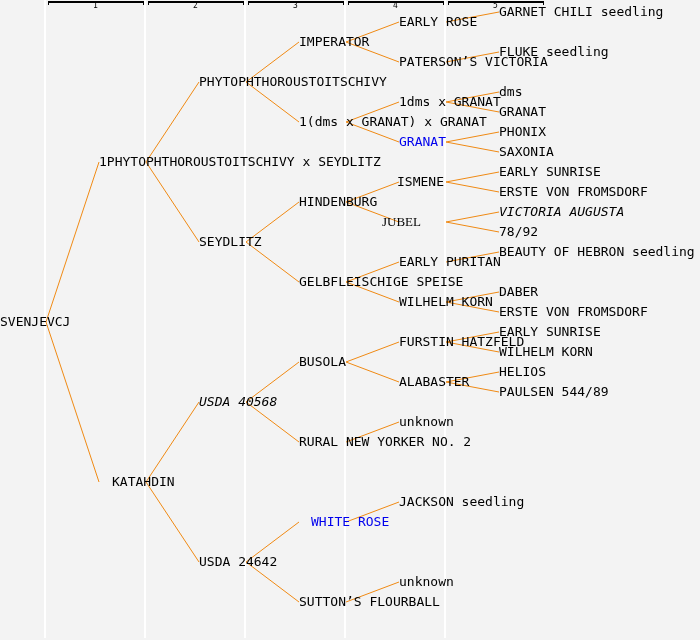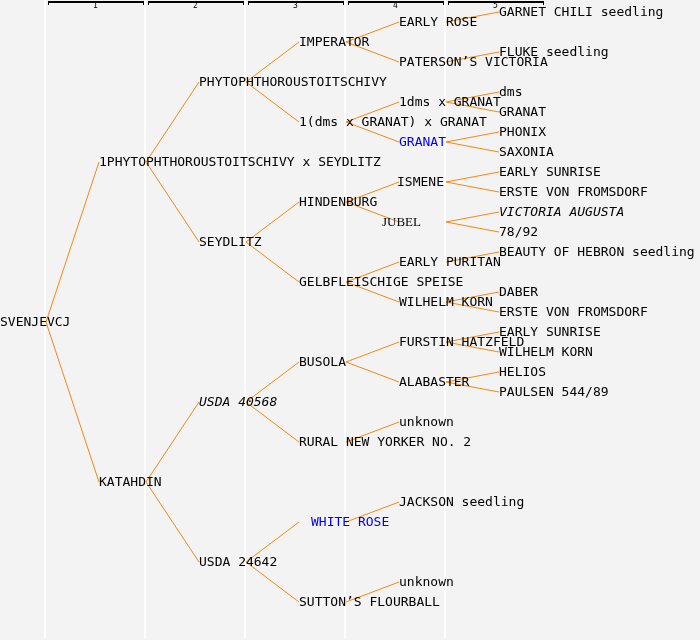--- a/index.html
+++ b/index.html
@@ -76,21 +76,21 @@
       <line x1="446" y1="302" x2="499" y2="292" stroke="#f08a14" stroke-width="1"></line>
       <line x1="446" y1="302" x2="499" y2="312" stroke="#f08a14" stroke-width="1"></line>
       <line x1="446" y1="342" x2="499" y2="332" stroke="#f08a14" stroke-width="1"></line>
       <line x1="446" y1="342" x2="499" y2="352" stroke="#f08a14" stroke-width="1"></line>
       <line x1="446" y1="382" x2="499" y2="372" stroke="#f08a14" stroke-width="1"></line>
       <line x1="446" y1="382" x2="499" y2="392" stroke="#f08a14" stroke-width="1"></line>
     </svg>
   <div id="node-layer">
       <div class="node" style="left: 0px; top: 316px;">SVENJEVCJ</div>
       <div class="node" style="left: 99px; top: 156px;">1PHYTOPHTHOROUSTOITSCHIVY x SEYDLITZ</div>
-      <div class="node" style="left: 99px; top: 476px;">KATAHDIN</div>
+      <div class="node" style="left: 112px; top: 476px;">KATAHDIN</div>
       <div class="node" style="left: 199px; top: 76px;">PHYTOPHTHOROUSTOITSCHIVY</div>
       <div class="node" style="left: 199px; top: 236px;">SEYDLITZ</div>
       <div class="node" style="left: 199px; top: 396px; font-style: italic;">USDA 40568</div>
       <div class="node" style="left: 199px; top: 556px;">USDA 24642</div>
       <div class="node" style="left: 299px; top: 36px;">IMPERATOR</div>
       <div class="node" style="left: 299px; top: 116px;">1(dms x GRANAT) x GRANAT</div>
       <div class="node" style="left: 299px; top: 196px;">HINDENBURG</div>
       <div class="node" style="left: 299px; top: 276px;">GELBFLEISCHIGE SPEISE</div>
       <div class="node" style="left: 299px; top: 356px;">BUSOLA</div>
       <div class="node" style="left: 299px; top: 436px;">RURAL NEW YORKER NO. 2</div>

